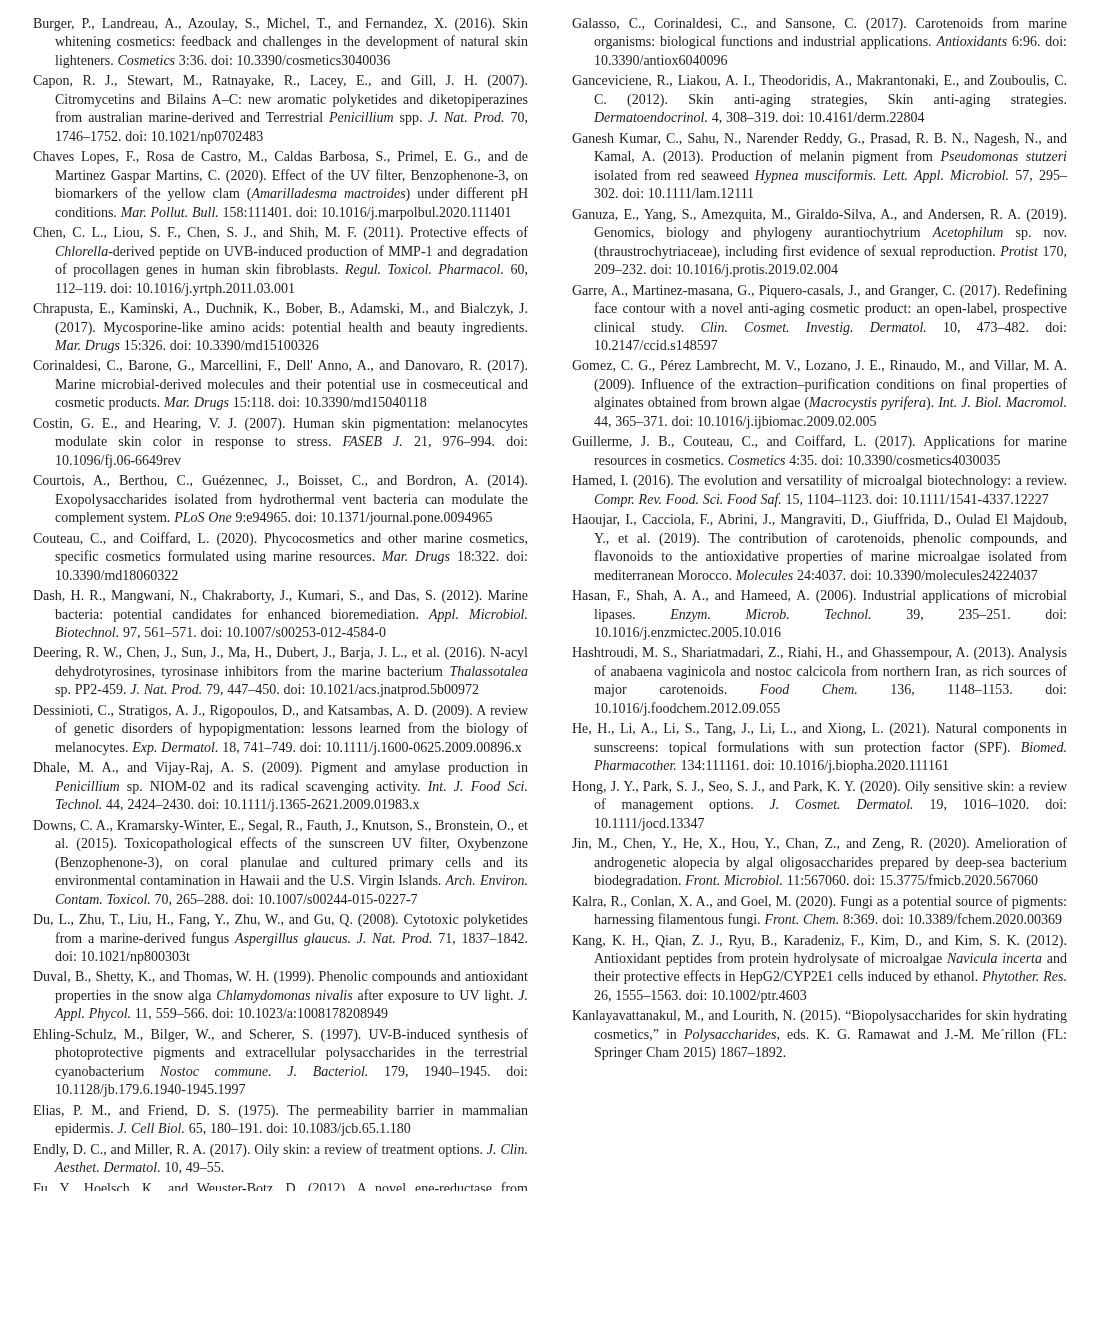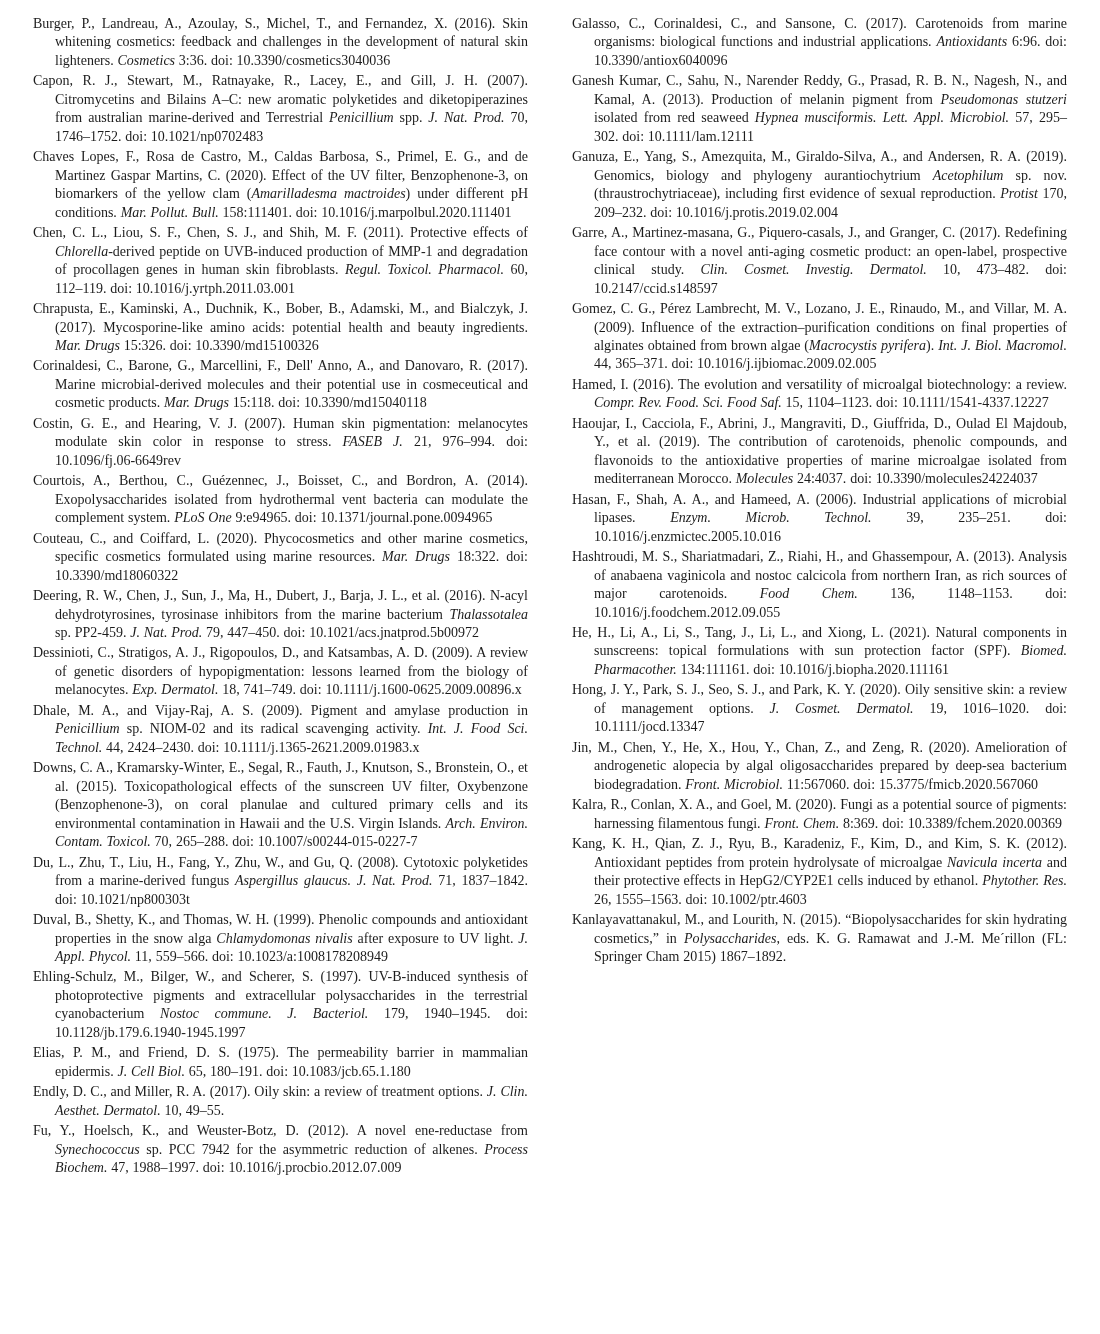--- a/index.html
+++ b/index.html
@@ -33,37 +33,40 @@
   <section class="column">
       <p class="ref"><span>Burger, P., Landreau, A., Azoulay, S., Michel, T., and Fernandez, X. (2016). Skin whitening cosmetics: feedback and challenges in the development of natural skin lighteners. </span><em>Cosmetics</em><span> 3:36. doi: 10.3390/cosmetics3040036</span></p>
       <p class="ref"><span>Capon, R. J., Stewart, M., Ratnayake, R., Lacey, E., and Gill, J. H. (2007). Citromycetins and Bilains A–C: new aromatic polyketides and diketopiperazines from australian marine-derived and Terrestrial </span><em>Penicillium</em><span> spp. </span><em>J. Nat. Prod.</em><span> 70, 1746–1752. doi: 10.1021/np0702483</span></p>
       <p class="ref"><span>Chaves Lopes, F., Rosa de Castro, M., Caldas Barbosa, S., Primel, E. G., and de Martinez Gaspar Martins, C. (2020). Effect of the UV filter, Benzophenone-3, on biomarkers of the yellow clam (</span><em>Amarilladesma mactroides</em><span>) under different pH conditions. </span><em>Mar. Pollut. Bull.</em><span> 158:111401. doi: 10.1016/j.marpolbul.2020.111401</span></p>
       <p class="ref"><span>Chen, C. L., Liou, S. F., Chen, S. J., and Shih, M. F. (2011). Protective effects of </span><em>Chlorella</em><span>-derived peptide on UVB-induced production of MMP-1 and degradation of procollagen genes in human skin fibroblasts. </span><em>Regul. Toxicol. Pharmacol.</em><span> 60, 112–119. doi: 10.1016/j.yrtph.2011.03.001</span></p>
       <p class="ref"><span>Chrapusta, E., Kaminski, A., Duchnik, K., Bober, B., Adamski, M., and Bialczyk, J. (2017). Mycosporine-like amino acids: potential health and beauty ingredients. </span><em>Mar. Drugs</em><span> 15:326. doi: 10.3390/md15100326</span></p>
       <p class="ref"><span>Corinaldesi, C., Barone, G., Marcellini, F., Dell' Anno, A., and Danovaro, R. (2017). Marine microbial-derived molecules and their potential use in cosmeceutical and cosmetic products. </span><em>Mar. Drugs</em><span> 15:118. doi: 10.3390/md15040118</span></p>
       <p class="ref"><span>Costin, G. E., and Hearing, V. J. (2007). Human skin pigmentation: melanocytes modulate skin color in response to stress. </span><em>FASEB J.</em><span> 21, 976–994. doi: 10.1096/fj.06-6649rev</span></p>
       <p class="ref"><span>Courtois, A., Berthou, C., Guézennec, J., Boisset, C., and Bordron, A. (2014). Exopolysaccharides isolated from hydrothermal vent bacteria can modulate the complement system. </span><em>PLoS One</em><span> 9:e94965. doi: 10.1371/journal.pone.0094965</span></p>
       <p class="ref"><span>Couteau, C., and Coiffard, L. (2020). Phycocosmetics and other marine cosmetics, specific cosmetics formulated using marine resources. </span><em>Mar. Drugs</em><span> 18:322. doi: 10.3390/md18060322</span></p>
+      <p class="ref"><span>Dash, H. R., Mangwani, N., Chakraborty, J., Kumari, S., and Das, S. (2012). Marine bacteria: potential candidates for enhanced bioremediation. </span><em>Appl. Microbiol. Biotechnol.</em><span> 97, 561–571. doi: 10.1007/s00253-012-4584-0</span></p>
       <p class="ref"><span>Deering, R. W., Chen, J., Sun, J., Ma, H., Dubert, J., Barja, J. L., et al. (2016). N-acyl dehydrotyrosines, tyrosinase inhibitors from the marine bacterium </span><em>Thalassotalea</em><span> sp. PP2-459. </span><em>J. Nat. Prod.</em><span> 79, 447–450. doi: 10.1021/acs.jnatprod.5b00972</span></p>
       <p class="ref"><span>Dessinioti, C., Stratigos, A. J., Rigopoulos, D., and Katsambas, A. D. (2009). A review of genetic disorders of hypopigmentation: lessons learned from the biology of melanocytes. </span><em>Exp. Dermatol.</em><span> 18, 741–749. doi: 10.1111/j.1600-0625.2009.00896.x</span></p>
       <p class="ref"><span>Dhale, M. A., and Vijay-Raj, A. S. (2009). Pigment and amylase production in </span><em>Penicillium</em><span> sp. NIOM-02 and its radical scavenging activity. </span><em>Int. J. Food Sci. Technol.</em><span> 44, 2424–2430. doi: 10.1111/j.1365-2621.2009.01983.x</span></p>
       <p class="ref"><span>Downs, C. A., Kramarsky-Winter, E., Segal, R., Fauth, J., Knutson, S., Bronstein, O., et al. (2015). Toxicopathological effects of the sunscreen UV filter, Oxybenzone (Benzophenone-3), on coral planulae and cultured primary cells and its environmental contamination in Hawaii and the U.S. Virgin Islands. </span><em>Arch. Environ. Contam. Toxicol.</em><span> 70, 265–288. doi: 10.1007/s00244-015-0227-7</span></p>
       <p class="ref"><span>Du, L., Zhu, T., Liu, H., Fang, Y., Zhu, W., and Gu, Q. (2008). Cytotoxic polyketides from a marine-derived fungus </span><em>Aspergillus glaucus. J. Nat. Prod.</em><span> 71, 1837–1842. doi: 10.1021/np800303t</span></p>
       <p class="ref"><span>Duval, B., Shetty, K., and Thomas, W. H. (1999). Phenolic compounds and antioxidant properties in the snow alga </span><em>Chlamydomonas nivalis</em><span> after exposure to UV light. </span><em>J. Appl. Phycol.</em><span> 11, 559–566. doi: 10.1023/a:1008178208949</span></p>
       <p class="ref"><span>Ehling-Schulz, M., Bilger, W., and Scherer, S. (1997). UV-B-induced synthesis of photoprotective pigments and extracellular polysaccharides in the terrestrial cyanobacterium </span><em>Nostoc commune. J. Bacteriol.</em><span> 179, 1940–1945. doi: 10.1128/jb.179.6.1940-1945.1997</span></p>
       <p class="ref"><span>Elias, P. M., and Friend, D. S. (1975). The permeability barrier in mammalian epidermis. </span><em>J. Cell Biol.</em><span> 65, 180–191. doi: 10.1083/jcb.65.1.180</span></p>
       <p class="ref"><span>Endly, D. C., and Miller, R. A. (2017). Oily skin: a review of treatment options. </span><em>J. Clin. Aesthet. Dermatol.</em><span> 10, 49–55.</span></p>
       <p class="ref"><span>Fu, Y., Hoelsch, K., and Weuster-Botz, D. (2012). A novel ene-reductase from </span><em>Synechococcus</em><span> sp. PCC 7942 for the asymmetric reduction of alkenes. </span><em>Process Biochem.</em><span> 47, 1988–1997. doi: 10.1016/j.procbio.2012.07.009</span></p>
     </section>
   <section class="column">
       <p class="ref"><span>Galasso, C., Corinaldesi, C., and Sansone, C. (2017). Carotenoids from marine organisms: biological functions and industrial applications. </span><em>Antioxidants</em><span> 6:96. doi: 10.3390/antiox6040096</span></p>
+      <p class="ref"><span>Ganceviciene, R., Liakou, A. I., Theodoridis, A., Makrantonaki, E., and Zouboulis, C. C. (2012). Skin anti-aging strategies, Skin anti-aging strategies. </span><em>Dermatoendocrinol.</em><span> 4, 308–319. doi: 10.4161/derm.22804</span></p>
       <p class="ref"><span>Ganesh Kumar, C., Sahu, N., Narender Reddy, G., Prasad, R. B. N., Nagesh, N., and Kamal, A. (2013). Production of melanin pigment from </span><em>Pseudomonas stutzeri</em><span> isolated from red seaweed </span><em>Hypnea musciformis. Lett. Appl. Microbiol.</em><span> 57, 295–302. doi: 10.1111/lam.12111</span></p>
       <p class="ref"><span>Ganuza, E., Yang, S., Amezquita, M., Giraldo-Silva, A., and Andersen, R. A. (2019). Genomics, biology and phylogeny aurantiochytrium </span><em>Acetophilum</em><span> sp. nov. (thraustrochytriaceae), including first evidence of sexual reproduction. </span><em>Protist</em><span> 170, 209–232. doi: 10.1016/j.protis.2019.02.004</span></p>
       <p class="ref"><span>Garre, A., Martinez-masana, G., Piquero-casals, J., and Granger, C. (2017). Redefining face contour with a novel anti-aging cosmetic product: an open-label, prospective clinical study. </span><em>Clin. Cosmet. Investig. Dermatol.</em><span> 10, 473–482. doi: 10.2147/ccid.s148597</span></p>
       <p class="ref"><span>Gomez, C. G., Pérez Lambrecht, M. V., Lozano, J. E., Rinaudo, M., and Villar, M. A. (2009). Influence of the extraction–purification conditions on final properties of alginates obtained from brown algae (</span><em>Macrocystis pyrifera</em><span>). </span><em>Int. J. Biol. Macromol.</em><span> 44, 365–371. doi: 10.1016/j.ijbiomac.2009.02.005</span></p>
+      <p class="ref"><span>Guillerme, J. B., Couteau, C., and Coiffard, L. (2017). Applications for marine resources in cosmetics. </span><em>Cosmetics</em><span> 4:35. doi: 10.3390/cosmetics4030035</span></p>
       <p class="ref"><span>Hamed, I. (2016). The evolution and versatility of microalgal biotechnology: a review. </span><em>Compr. Rev. Food. Sci. Food Saf.</em><span> 15, 1104–1123. doi: 10.1111/1541-4337.12227</span></p>
       <p class="ref"><span>Haoujar, I., Cacciola, F., Abrini, J., Mangraviti, D., Giuffrida, D., Oulad El Majdoub, Y., et al. (2019). The contribution of carotenoids, phenolic compounds, and flavonoids to the antioxidative properties of marine microalgae isolated from mediterranean Morocco. </span><em>Molecules</em><span> 24:4037. doi: 10.3390/molecules24224037</span></p>
       <p class="ref"><span>Hasan, F., Shah, A. A., and Hameed, A. (2006). Industrial applications of microbial lipases. </span><em>Enzym. Microb. Technol.</em><span> 39, 235–251. doi: 10.1016/j.enzmictec.2005.10.016</span></p>
       <p class="ref"><span>Hashtroudi, M. S., Shariatmadari, Z., Riahi, H., and Ghassempour, A. (2013). Analysis of anabaena vaginicola and nostoc calcicola from northern Iran, as rich sources of major carotenoids. </span><em>Food Chem.</em><span> 136, 1148–1153. doi: 10.1016/j.foodchem.2012.09.055</span></p>
       <p class="ref"><span>He, H., Li, A., Li, S., Tang, J., Li, L., and Xiong, L. (2021). Natural components in sunscreens: topical formulations with sun protection factor (SPF). </span><em>Biomed. Pharmacother.</em><span> 134:111161. doi: 10.1016/j.biopha.2020.111161</span></p>
       <p class="ref"><span>Hong, J. Y., Park, S. J., Seo, S. J., and Park, K. Y. (2020). Oily sensitive skin: a review of management options. </span><em>J. Cosmet. Dermatol.</em><span> 19, 1016–1020. doi: 10.1111/jocd.13347</span></p>
       <p class="ref"><span>Jin, M., Chen, Y., He, X., Hou, Y., Chan, Z., and Zeng, R. (2020). Amelioration of androgenetic alopecia by algal oligosaccharides prepared by deep-sea bacterium biodegradation. </span><em>Front. Microbiol.</em><span> 11:567060. doi: 15.3775/fmicb.2020.567060</span></p>
       <p class="ref"><span>Kalra, R., Conlan, X. A., and Goel, M. (2020). Fungi as a potential source of pigments: harnessing filamentous fungi. </span><em>Front. Chem.</em><span> 8:369. doi: 10.3389/fchem.2020.00369</span></p>
       <p class="ref"><span>Kang, K. H., Qian, Z. J., Ryu, B., Karadeniz, F., Kim, D., and Kim, S. K. (2012). Antioxidant peptides from protein hydrolysate of microalgae </span><em>Navicula incerta</em><span> and their protective effects in HepG2/CYP2E1 cells induced by ethanol. </span><em>Phytother. Res.</em><span> 26, 1555–1563. doi: 10.1002/ptr.4603</span></p>
       <p class="ref"><span>Kanlayavattanakul, M., and Lourith, N. (2015). “Biopolysaccharides for skin hydrating cosmetics,” in </span><em>Polysaccharides</em><span>, eds. K. G. Ramawat and J.-M. Me´rillon (FL: Springer Cham 2015) 1867–1892.</span></p>

